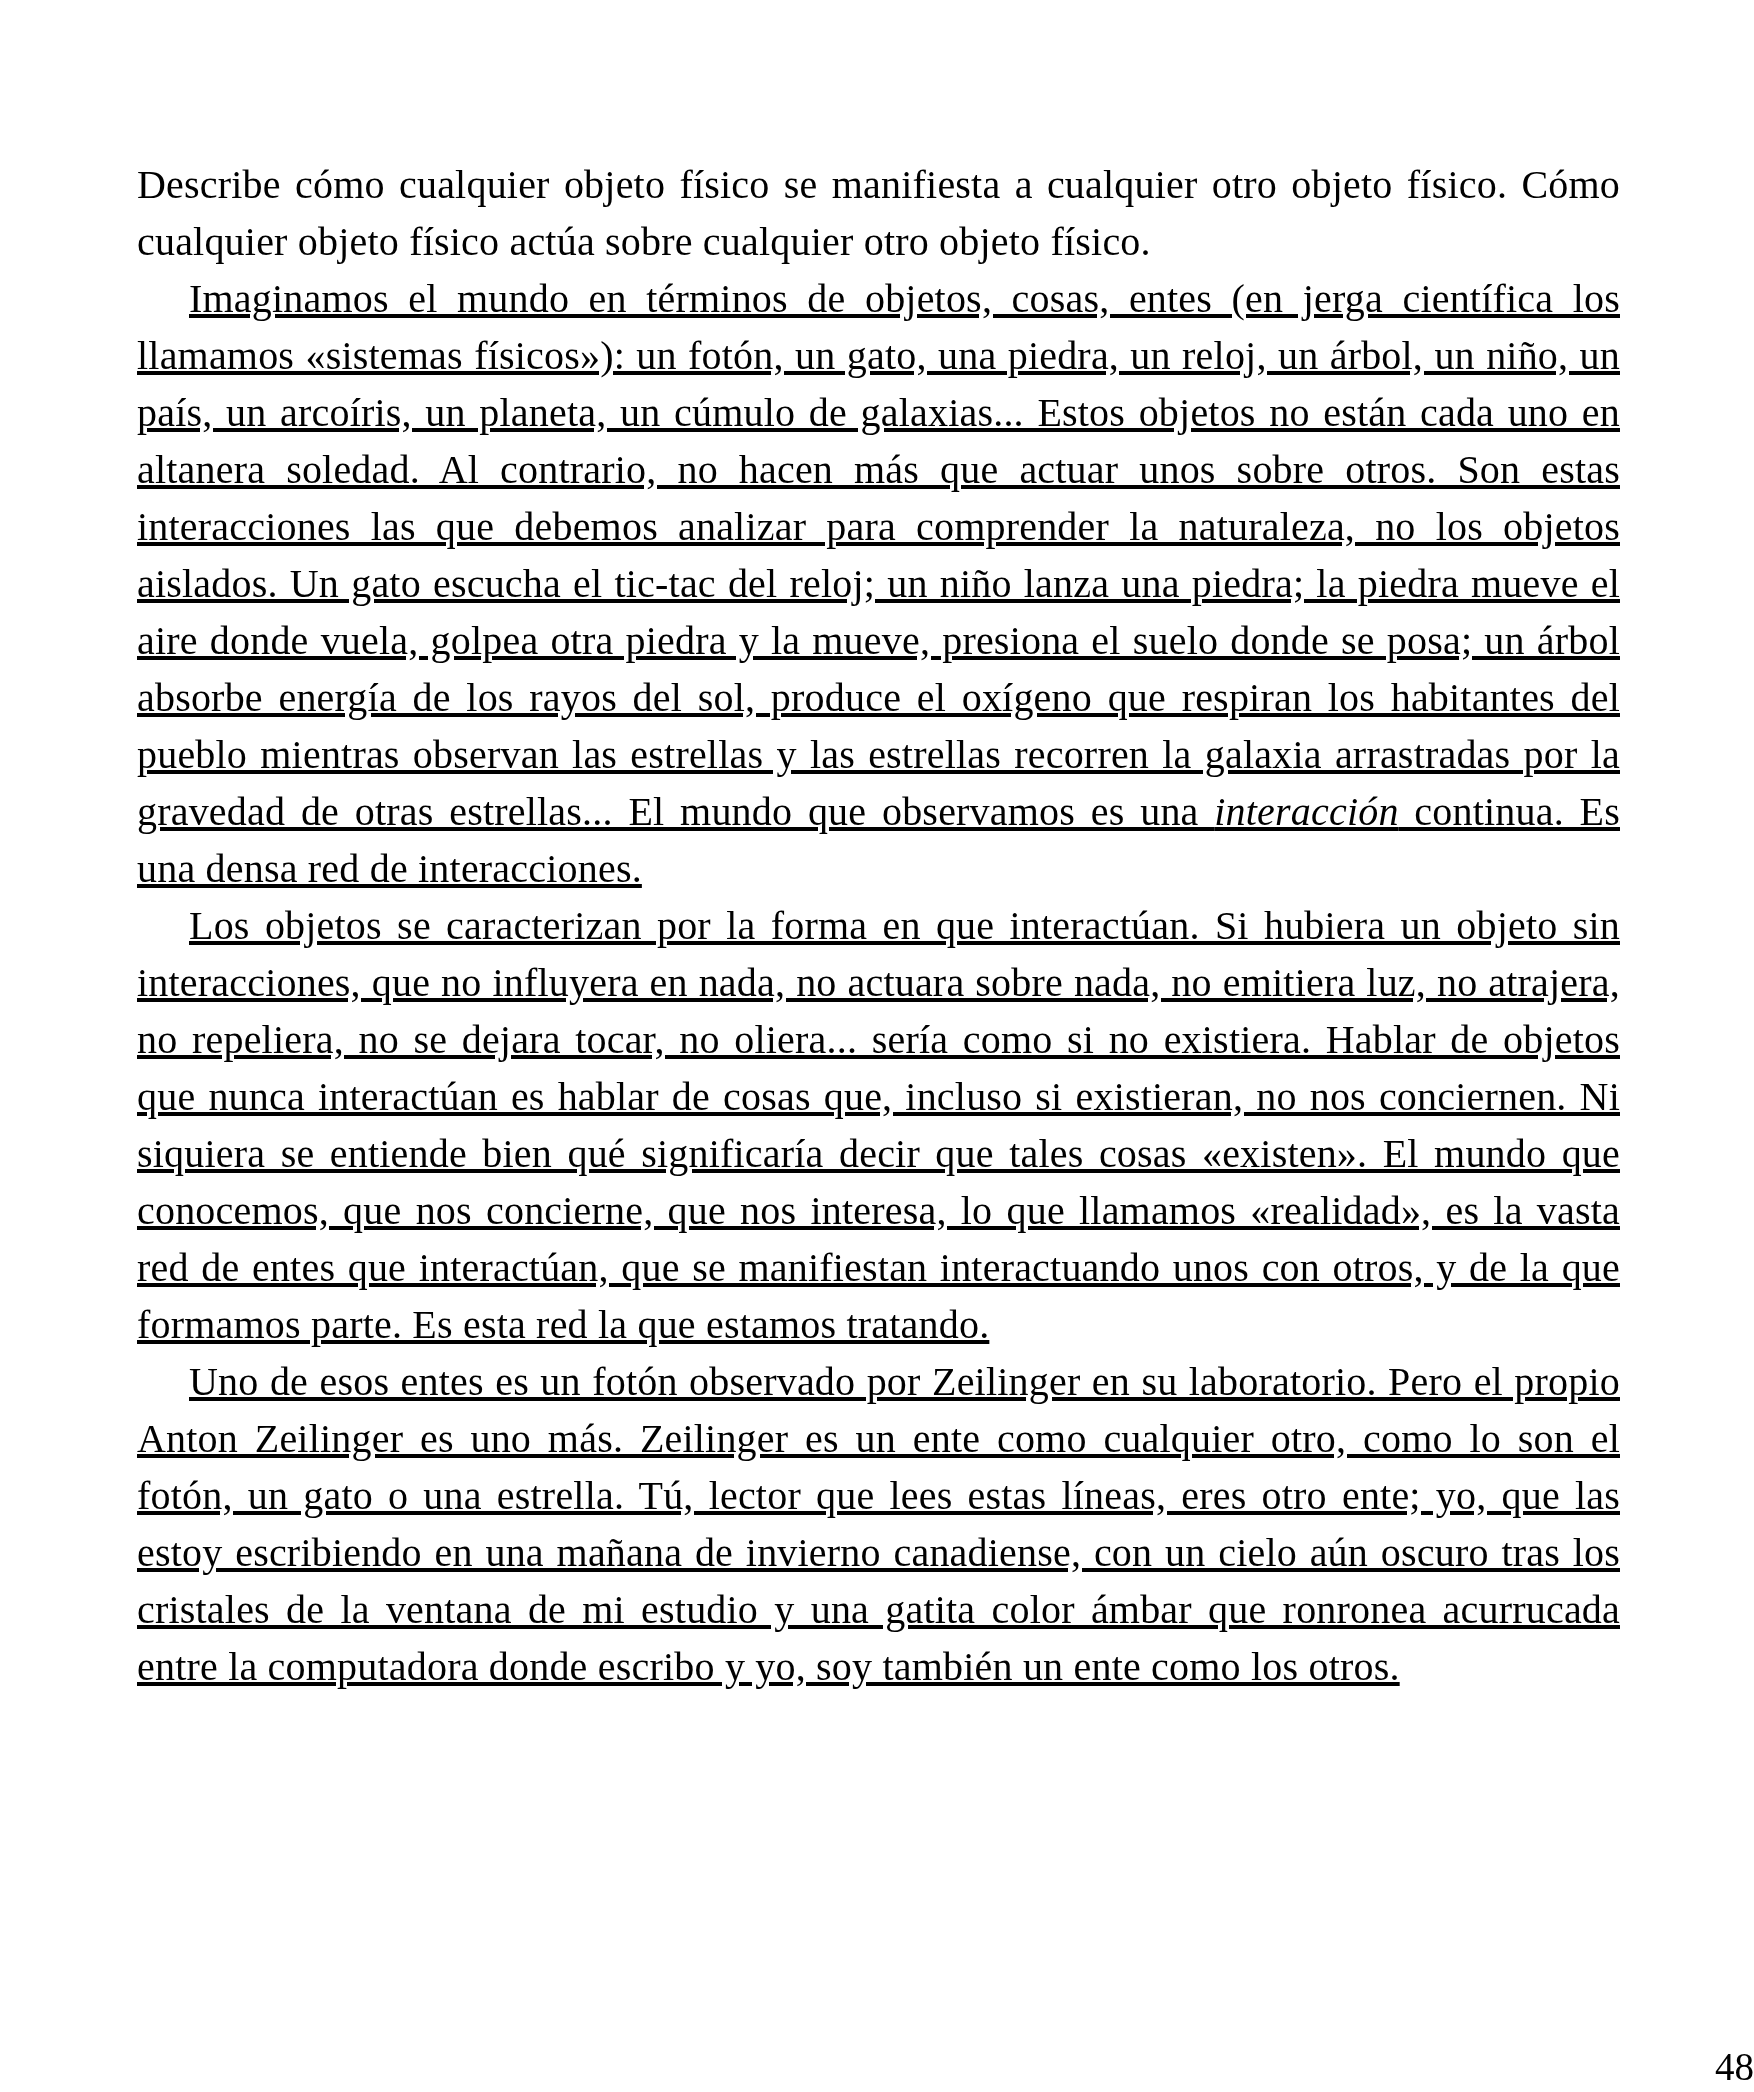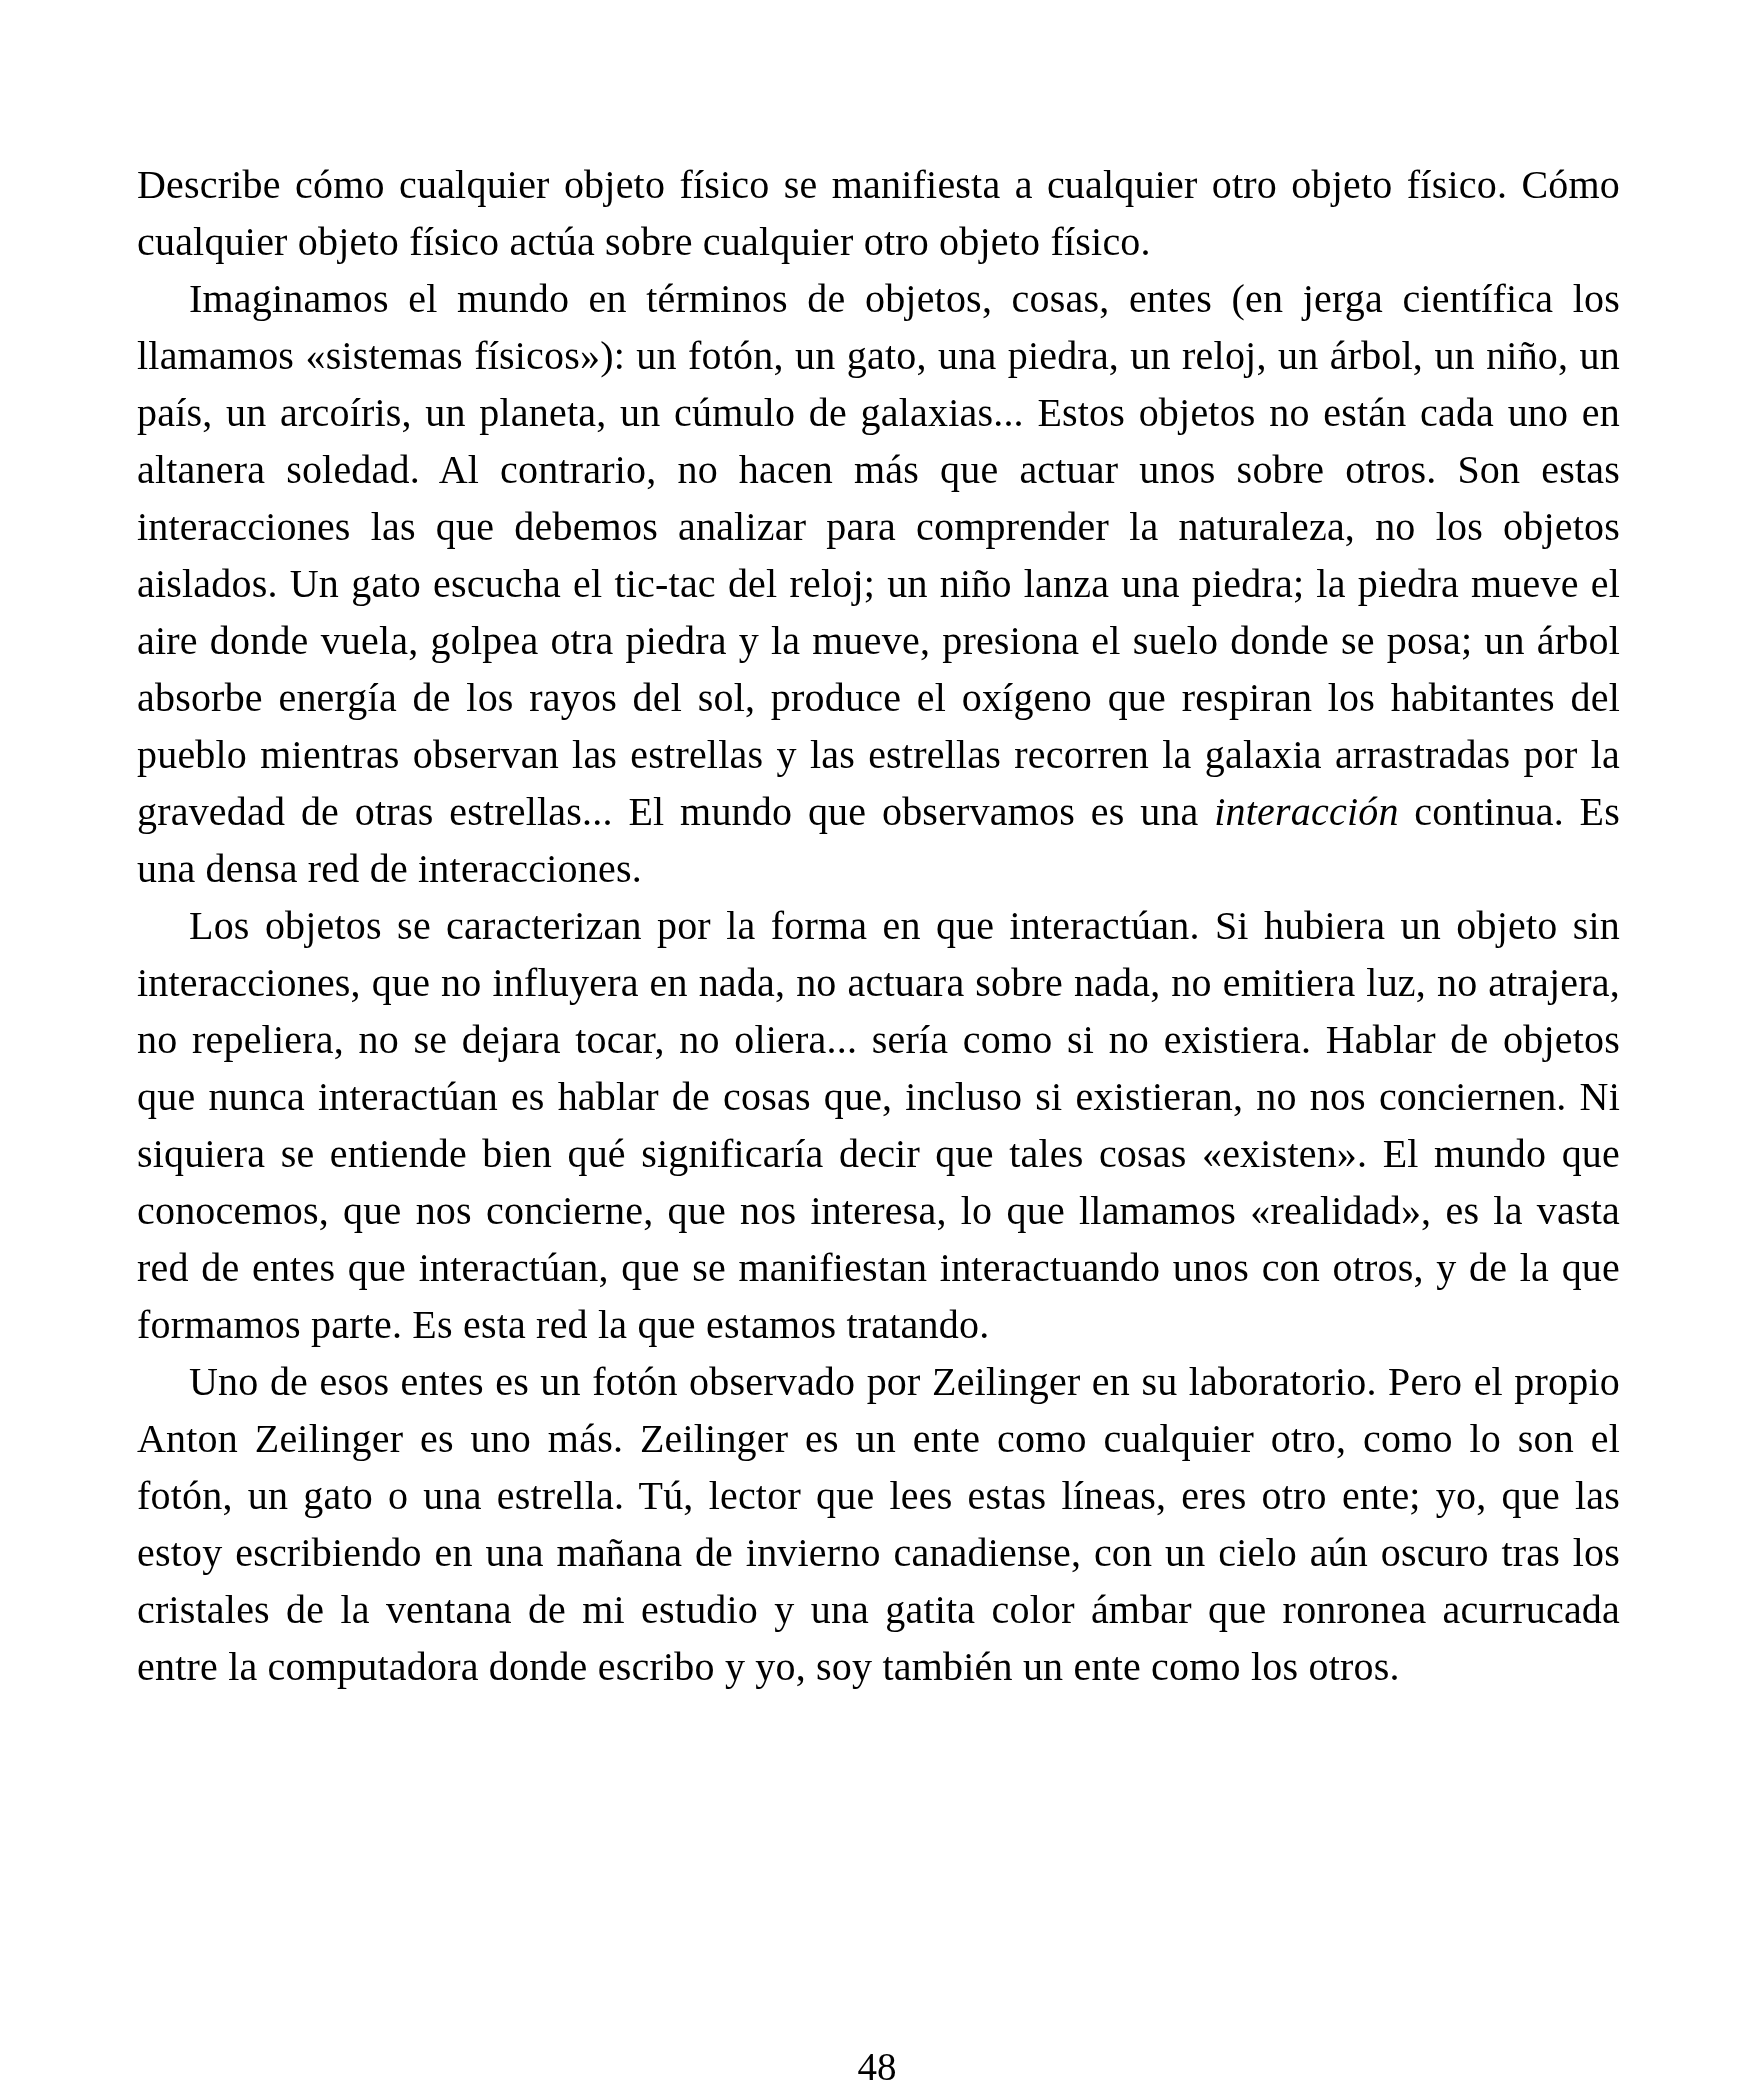--- a/index.html
+++ b/index.html
@@ -33,30 +33,31 @@
     line-height: 57px;
     text-align: justify;
     letter-spacing: 0.2px;
   }
   .text-block p {
     margin: 0;
     padding: 0;
   }
   .text-block p.indented {
     text-indent: 52px;
+    text-decoration: underline;
   }
   .italic {
     font-style: italic;
   }
   .page-number {
     position: absolute;
     left: 0;
     top: 2004px;
     width: 100%;
-    text-align: center;
+    text-align: right;
     font-size: 39px;
     line-height: 50px;
   }
 </style>
 </head>
 <body>
 
 <main class="page">
   <section class="text-block" id="text-block">
       <p><span>Describe cómo cualquier objeto físico se manifiesta a cualquier otro objeto físico. Cómo cualquier objeto físico actúa sobre cualquier otro objeto físico.</span></p>

